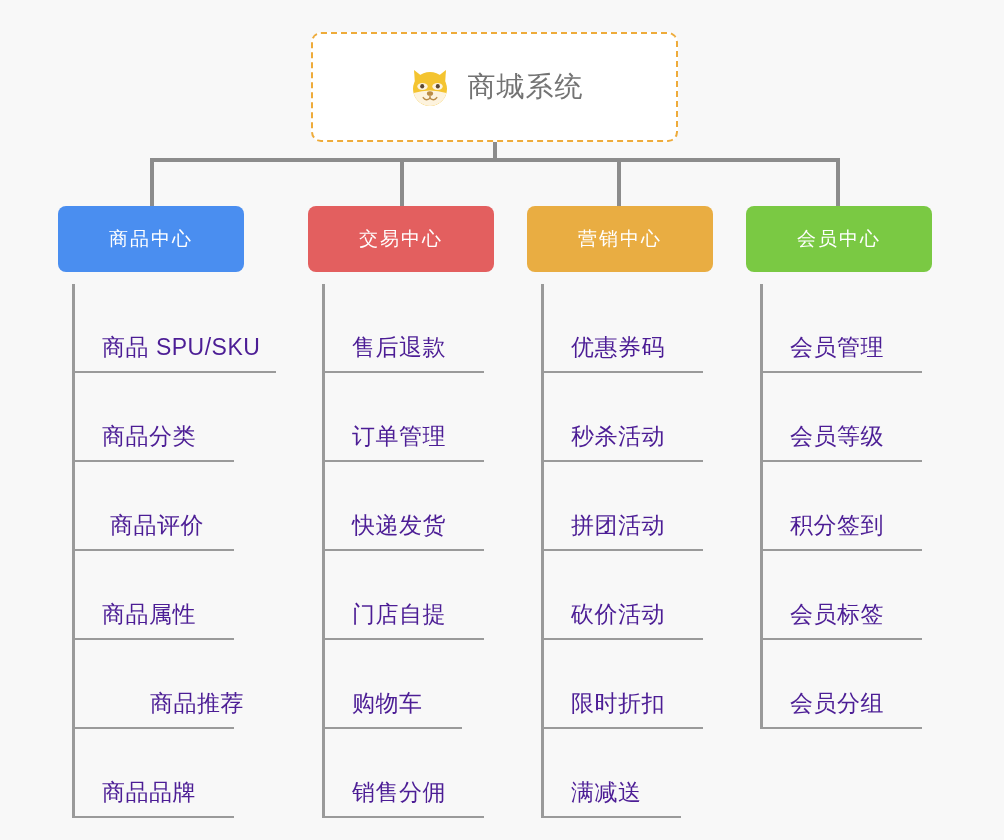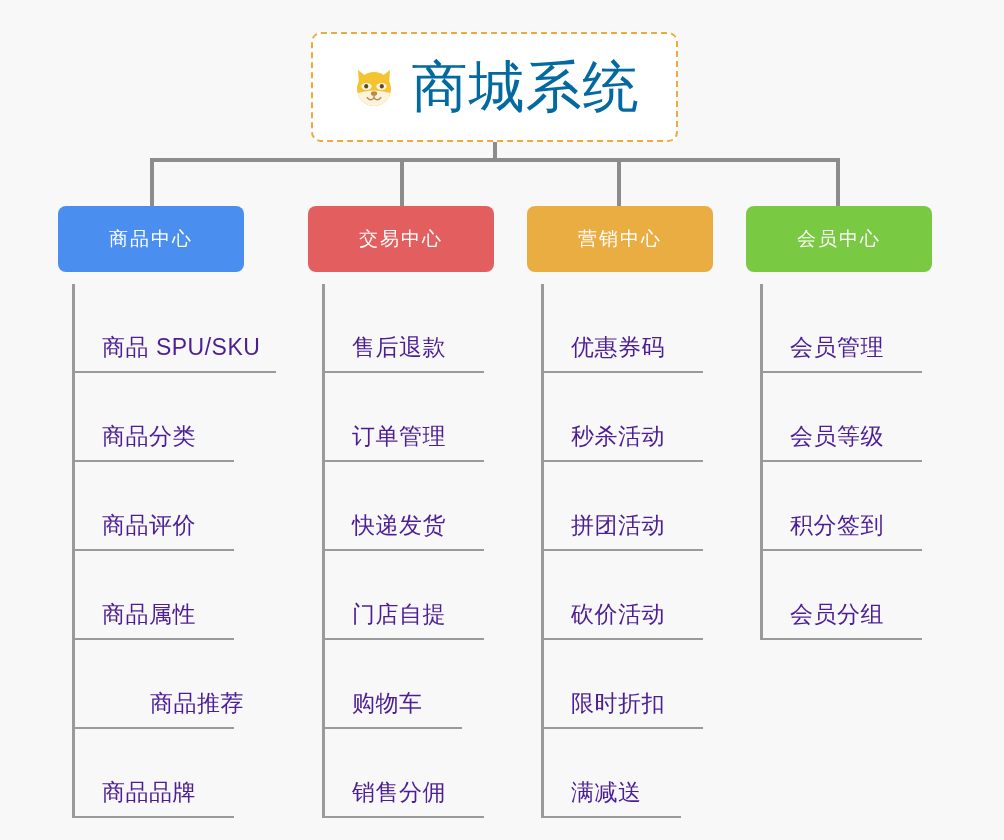--- a/index.html
+++ b/index.html
@@ -38,23 +38,23 @@
     gap: 14px;
   }
   .root-emoji {
     width: 48px;
     height: 48px;
     position: relative;
     flex: none;
     margin-top: 2px;
   }
   .root-title {
-    font-size: 56px;
+    font-size: 28px;
     line-height: 1;
-    color: #0369a1;
+    color: #737373;
     letter-spacing: 1px;
     white-space: nowrap;
   }
 
   
   .bus-h {
     position: absolute;
     background: #8c8c8c;
     height: 4px;
   }
@@ -150,21 +150,21 @@
       <span>商品中心</span>
     </div>
     <div class="leaf-list">
       <div class="spine"></div>
       <div class="leaf-item" style="width:204px;">
         <span class="leaf-label">商品 SPU/SKU</span>
       </div>
       <div class="leaf-item" style="width:162px;">
         <span class="leaf-label">商品分类</span>
       </div>
-      <div class="leaf-item" style="width:162px;">
+      <div class="leaf-item" style="width:162px;padding-left:8px;">
         <span class="leaf-label">商品评价</span>
       </div>
       <div class="leaf-item" style="width:162px;">
         <span class="leaf-label">商品属性</span>
       </div>
       <div class="leaf-item" style="width:162px;padding-left:48px;">
         <span class="leaf-label">商品推荐</span>
       </div>
       <div class="leaf-item" style="width:162px;">
         <span class="leaf-label">商品品牌</span>
@@ -235,18 +235,21 @@
       <div class="leaf-item" style="width:162px;">
         <span class="leaf-label">会员管理</span>
       </div>
       <div class="leaf-item" style="width:162px;">
         <span class="leaf-label">会员等级</span>
       </div>
       <div class="leaf-item" style="width:162px;">
         <span class="leaf-label">积分签到</span>
       </div>
       <div class="leaf-item" style="width:162px;">
+        <span class="leaf-label">会员标签</span>
+      </div>
+      <div class="leaf-item" style="width:162px;">
         <span class="leaf-label">会员分组</span>
       </div>
     </div>
   </div>
 
 </div>
 
 </body></html>

